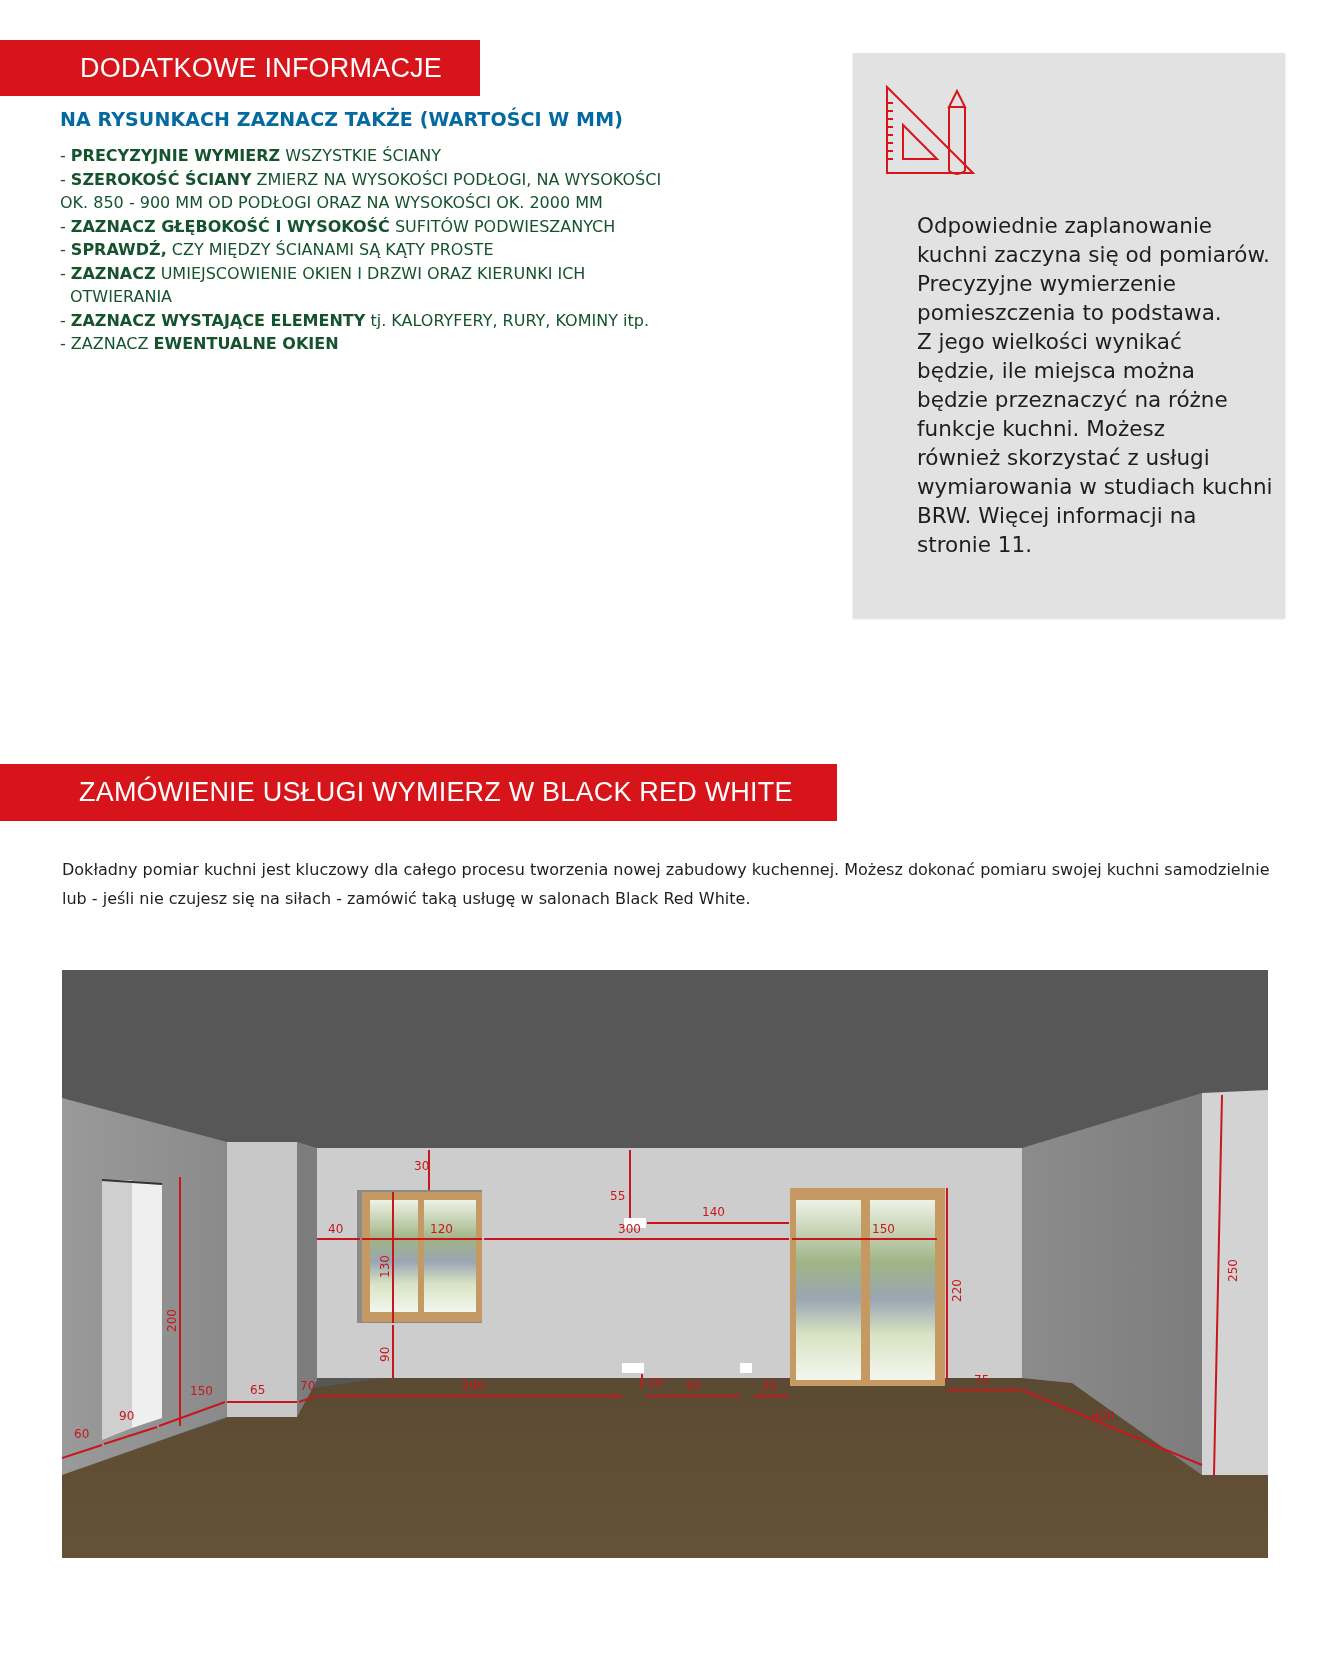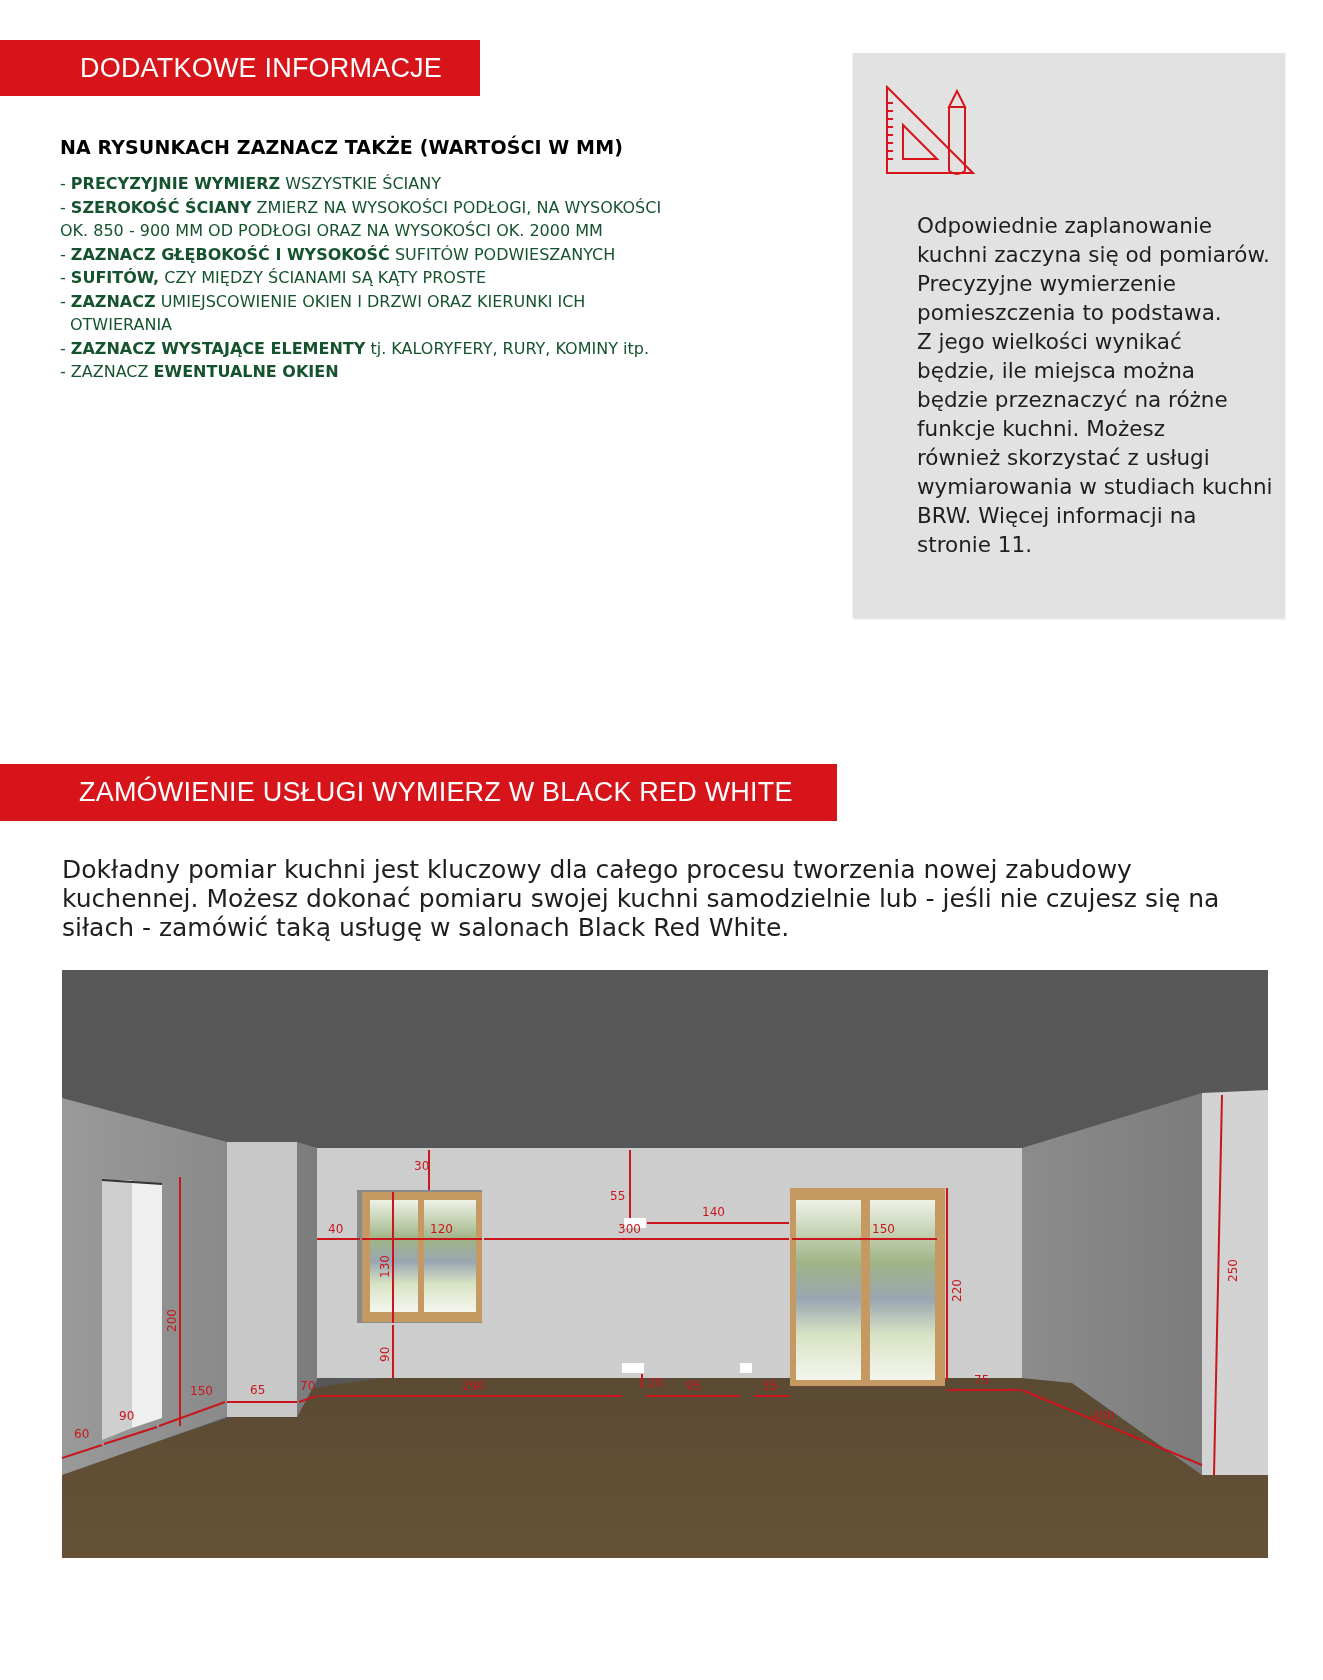--- a/index.html
+++ b/index.html
@@ -10,60 +10,60 @@
     position: absolute; left: 0; background: #d7141a; color: #ffffff;
     font-family: "Liberation Sans", sans-serif; font-size: 27px; letter-spacing: 0.2px;
     display: flex; align-items: center; white-space: nowrap;
   }
   #banner1 { top: 40px; width: 480px; height: 56px; padding-left: 80px; }
   #banner2 { top: 764px; width: 837px; height: 57px; padding-left: 79px; }
 
   .req-block { position: absolute; left: 60px; top: 108px; width: 700px; }
   .req-heading {
     font-family: "DejaVu Sans", sans-serif; font-weight: bold; font-size: 19px;
-    color: #000000; margin-bottom: 14px; letter-spacing: 0.1px; margin-top: 28px;
+    color: #0369a1; margin-bottom: 14px; letter-spacing: 0.1px;
   }
   .req-list { list-style: none; font-size: 16px; line-height: 23.5px; color: #14532d; }
   .req-list li { padding-left: 0; }
   .req-list b { font-weight: bold; }
 
   .info-box {
     position: absolute; left: 853px; top: 53px; width: 432px; height: 565px;
     background: #e2e2e2; box-shadow: 0 1px 2px rgba(0,0,0,0.15);
   }
   .info-icon { position: absolute; left: 32px; top: 32px; width: 95px; height: 95px; }
   .info-text {
     position: absolute; left: 32px; top: 158px; width: 395px;
     font-family: "DejaVu Sans", sans-serif; font-size: 21.5px; line-height: 29px;
     color: #1e1e1e; white-space: pre-line; margin-left: 32px;
   }
 
   .intro {
     position: absolute; left: 62px; top: 855px; width: 1210px;
-    font-size: 25px; line-height: 29px; color: #1e1e1e;
+    font-size: 16px; line-height: 29px; color: #1e1e1e;
   }
 
   .room { position: absolute; left: 62px; top: 970px; width: 1206px; height: 588px; overflow: hidden; background: #fdba74; }
   .room svg { display: block; }
   .dim text { font-family: "DejaVu Sans", sans-serif; font-size: 12px; fill: #c8161c; }
 </style>
 </head>
 <body>
 
 <div id="banner1" class="banner">
   <span>DODATKOWE INFORMACJE</span>
 </div>
 
 <div class="req-block">
   <div class="req-heading">NA RYSUNKACH ZAZNACZ TAKŻE (WARTOŚCI W MM)</div>
   <ul class="req-list">
     <li><span>- </span><b>PRECYZYJNIE WYMIERZ</b><span> WSZYSTKIE ŚCIANY</span></li>
     <li style="width:620px"><span>- </span><b>SZEROKOŚĆ ŚCIANY</b><span> ZMIERZ NA WYSOKOŚCI PODŁOGI,  NA WYSOKOŚCI OK. 850 - 900 MM OD PODŁOGI ORAZ NA WYSOKOŚCI OK. 2000 MM</span></li>
     <li><span>- </span><b>ZAZNACZ GŁĘBOKOŚĆ I WYSOKOŚĆ</b><span> SUFITÓW PODWIESZANYCH</span></li>
-    <li><span>- </span><b>SUFITÓW,</b><span> CZY MIĘDZY ŚCIANAMI SĄ KĄTY PROSTE</span></li>
+    <li><span>- </span><b>SPRAWDŹ,</b><span> CZY MIĘDZY ŚCIANAMI SĄ KĄTY PROSTE</span></li>
     <li style="width:610px;padding-left:10px;text-indent:-10px"><span>- </span><b>ZAZNACZ</b><span> UMIEJSCOWIENIE OKIEN I DRZWI ORAZ KIERUNKI ICH OTWIERANIA</span></li>
     <li><span>- </span><b>ZAZNACZ WYSTAJĄCE ELEMENTY</b><span> tj. KALORYFERY, RURY, KOMINY itp.</span></li>
     <li><span>- ZAZNACZ </span><b>EWENTUALNE OKIEN</b><span></span></li>
   </ul>
 </div>
 
 <div class="info-box">
   <svg class="info-icon" viewBox="0 0 95 95" fill="none" stroke="#d7141a" stroke-width="2">
     <path d="M2 2 L2 88 L88 88 Z"></path>
     <path d="M18 40 L18 74 L52 74 Z"></path>

